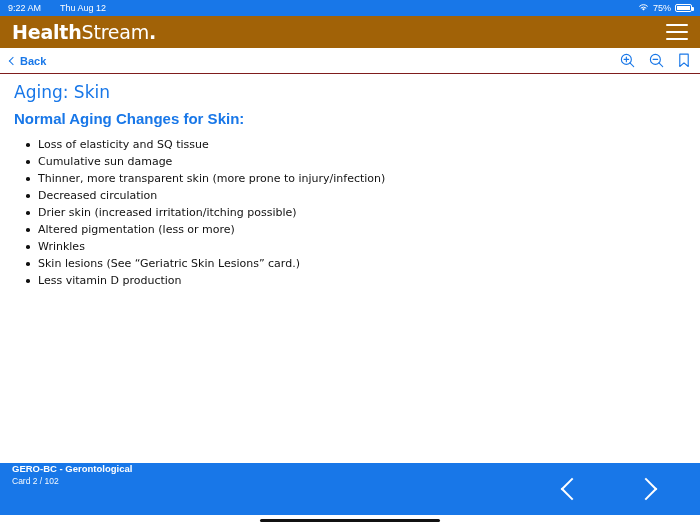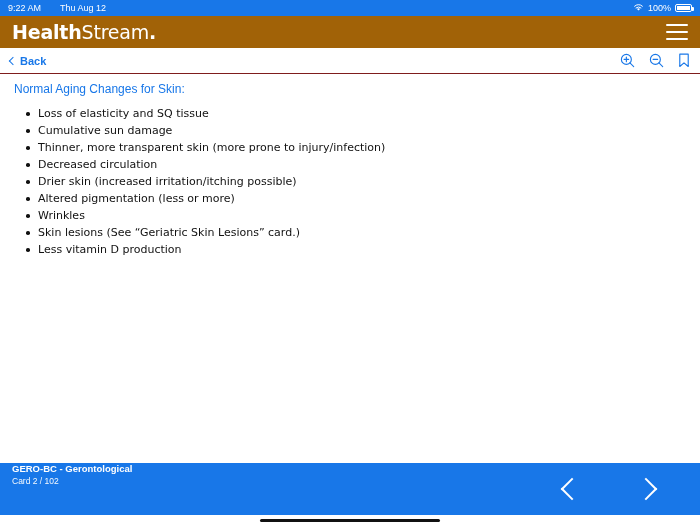--- a/index.html
+++ b/index.html
@@ -116,22 +116,22 @@
   }
   .card-title {
     color: #1877e8;
     font-size: 17px;
     font-weight: normal;
     font-family: "DejaVu Sans", sans-serif;
     margin-bottom: 8px;
   }
   .section-head {
     color: #1877e8;
-    font-size: 12px;
-    font-weight: normal;
+    font-size: 15px;
+    font-weight: bold;
     margin-bottom: 9px;
   }
   ul.bullets {
     list-style: none;
     margin-left: 10px;
   }
   ul.bullets li {
     position: relative;
     padding-left: 14px;
     font-size: 11px;
@@ -196,21 +196,21 @@
       <span>Thu Aug 12</span>
     </div>
     <div class="status-right">
       <span class="wifi-icon">
         <svg width="11" height="9" viewBox="0 0 11 9" fill="none">
           <path d="M5.5 7.6 L7 5.9 A2.4 2.4 0 0 0 4 5.9 Z" fill="#ffffff"></path>
           <path d="M1.6 3.2 A6 6 0 0 1 9.4 3.2" stroke="#ffffff" stroke-width="1" fill="none" stroke-linecap="round"></path>
           <path d="M3 4.9 A4 4 0 0 1 8 4.9" stroke="#ffffff" stroke-width="1" fill="none" stroke-linecap="round"></path>
         </svg>
       </span>
-      <span>100%</span>
+      <span>75%</span>
       <span class="battery">
           <span class="battery-fill"></span>
         </span>
     </div>
   </div>
 
   <div class="app-header">
     <div class="brand">
       <span class="b-health">Health</span><span class="b-stream">Stream</span><span class="b-dot">.</span>
     </div>
@@ -244,20 +244,21 @@
       </span>
       <span class="tool-icon">
         <svg width="12" height="15" viewBox="0 0 12 16" fill="none">
           <path d="M1.5 1.2 H10.5 V14.4 L6 10.6 L1.5 14.4 Z" stroke="#1877e8" stroke-width="1.2" fill="none" stroke-linejoin="round"></path>
         </svg>
       </span>
     </div>
   </div>
 
   <div class="content">
+    <div class="card-title">Aging: Skin</div>
     <div class="section-head">Normal Aging Changes for Skin:</div>
     <ul class="bullets">
       <li>Loss of elasticity and SQ tissue</li>
       <li>Cumulative sun damage</li>
       <li>Thinner, more transparent skin (more prone to injury/infection)</li>
       <li>Decreased circulation</li>
       <li>Drier skin (increased irritation/itching possible)</li>
       <li>Altered pigmentation (less or more)</li>
       <li>Wrinkles</li>
       <li>Skin lesions (See “Geriatric Skin Lesions” card.)</li>

